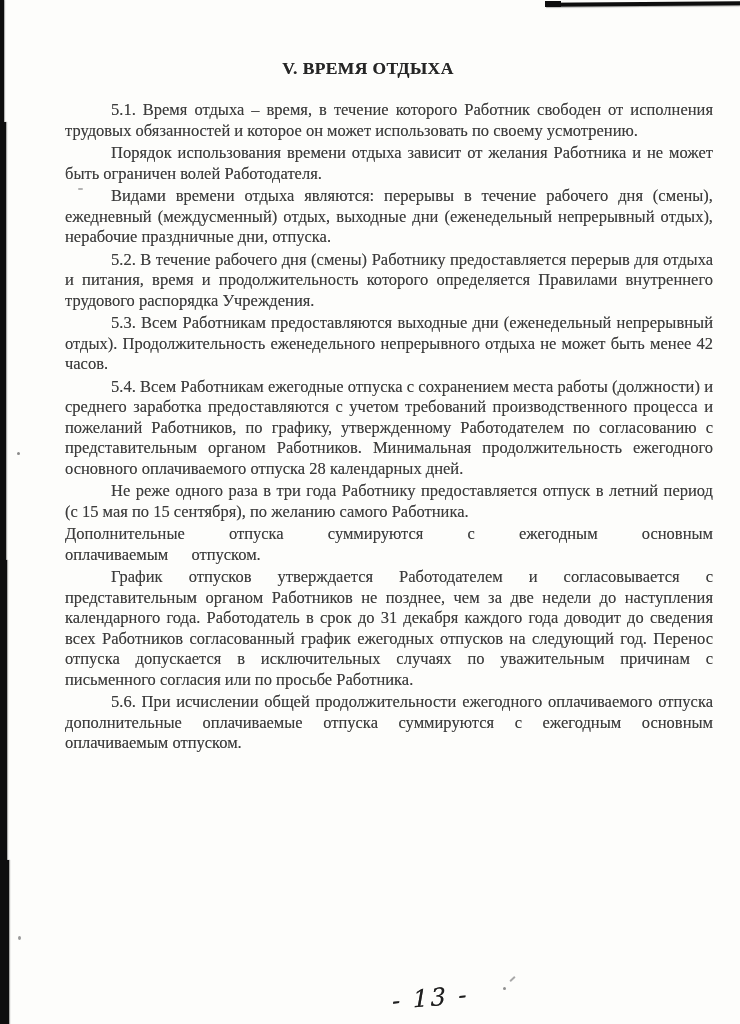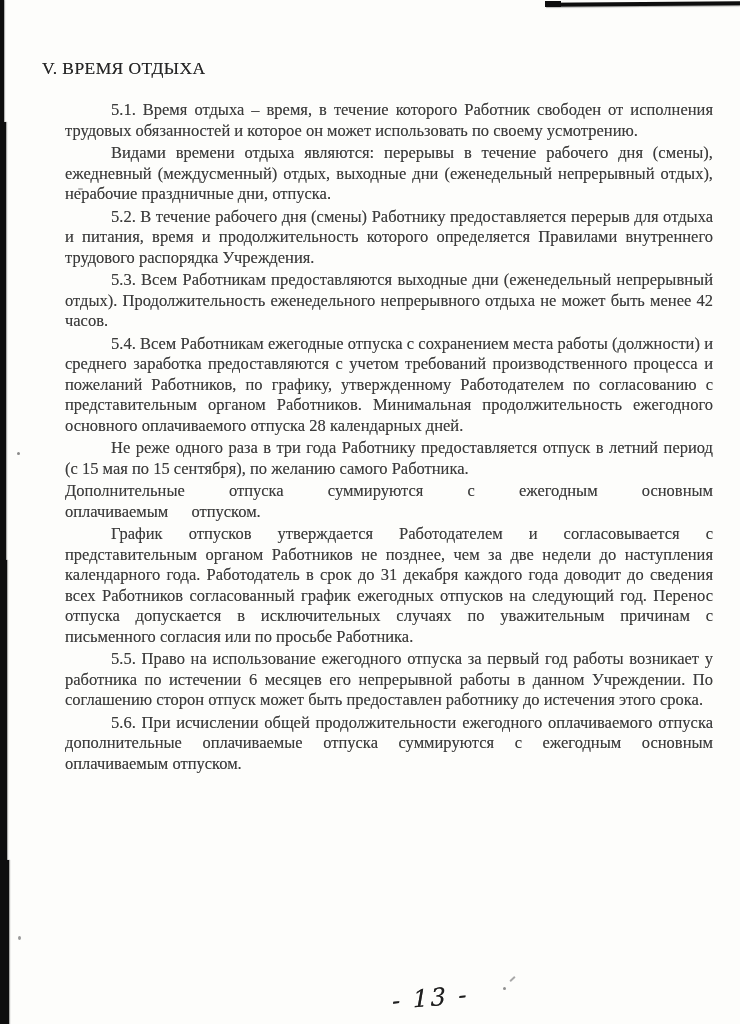--- a/index.html
+++ b/index.html
@@ -9,23 +9,23 @@
     margin:0 auto;
     background:var(--paper,#fdfdfb);
     overflow:hidden;
     font-family:"Liberation Serif","DejaVu Serif",serif;
   }
   .content{
     position:absolute;left:63px;top:58px;width:652px;
   }
   .doc-title{
     margin:0 0 21px 0;
-    text-align:left;
+    text-align:center;
     transform:translateX(-21px);
-    font-size:17.5px;font-weight:normal;letter-spacing:.4px;
+    font-size:17.5px;font-weight:bold;letter-spacing:.4px;
     color:var(--title_ink,#262626);
     text-shadow:0 0 .4px rgba(40,40,40,.6);
   }
   .para{
     margin:2px;
     text-align:justify;
     text-indent:46px;
     font-size:16.5px;line-height:20.5px;
     color:var(--ink,#3c3c3c);
     text-shadow:0 0 .5px rgba(70,70,70,.55);
@@ -74,27 +74,27 @@
   <div class="speck s1"></div>
   <div class="speck s2"></div>
   <div class="speck s3"></div>
   <div class="pencil-dot"></div>
   <div class="pencil-tick"></div>
 
   <div class="content">
     <h1 class="doc-title">V. ВРЕМЯ ОТДЫХА</h1>
     <div>
         <p class="para">5.1. Время отдыха – время, в течение которого Работник свободен от исполнения трудовых обязанностей и которое он может использовать по своему усмотрению.</p>
+        <p class="para">Порядок использования времени отдыха зависит от желания Работника и не может быть ограничен волей Работодателя.</p>
         <p class="para">Видами времени отдыха являются: перерывы в течение рабочего дня (смены), ежедневный (междусменный) отдых, выходные дни (еженедельный непрерывный отдых), нерабочие праздничные дни, отпуска.</p>
         <p class="para">5.2. В течение рабочего дня (смены) Работнику предоставляется перерыв для отдыха и питания, время и продолжительность которого определяется Правилами внутреннего трудового распорядка Учреждения.</p>
         <p class="para">5.3. Всем Работникам предоставляются выходные дни (еженедельный непрерывный отдых). Продолжительность еженедельного непрерывного отдыха не может быть менее 42 часов.</p>
         <p class="para">5.4. Всем Работникам ежегодные отпуска с сохранением места работы (должности) и среднего заработка предоставляются с учетом требований производственного процесса и пожеланий Работников, по графику, утвержденному Работодателем по согласованию с представительным органом Работников. Минимальная продолжительность ежегодного основного оплачиваемого отпуска 28 календарных дней.</p>
         <p class="para">Не реже одного раза в три года Работнику предоставляется отпуск в летний период (с 15 мая по 15 сентября), по желанию самого Работника.</p>
         <p class="para no-indent spread">Дополнительные отпуска суммируются с ежегодным основным оплачиваемым отпуском.</p>
         <p class="para">График отпусков утверждается Работодателем и согласовывается с представительным органом Работников не позднее, чем за две недели до наступления календарного года. Работодатель в срок до 31 декабря каждого года доводит до сведения всех Работников согласованный график ежегодных отпусков на следующий год. Перенос отпуска допускается в исключительных случаях по уважительным причинам с письменного согласия или по просьбе Работника.</p>
-        <p class="para">5.5. Право на использование ежегодного отпуска за первый год работы возникает у работника по истечении 6 месяцев его непрерывной работы в данном Учреждении. По соглашению сторон отпуск может быть предоставлен работнику до истечения этого срока.</p>
         <p class="para">5.6. При исчислении общей продолжительности ежегодного оплачиваемого отпуска дополнительные оплачиваемые отпуска суммируются с ежегодным основным оплачиваемым отпуском.</p>
       </div>
   </div>
 
   <div class="page-number">- 13 -</div>
 
 </div>
 
 </body></html>

